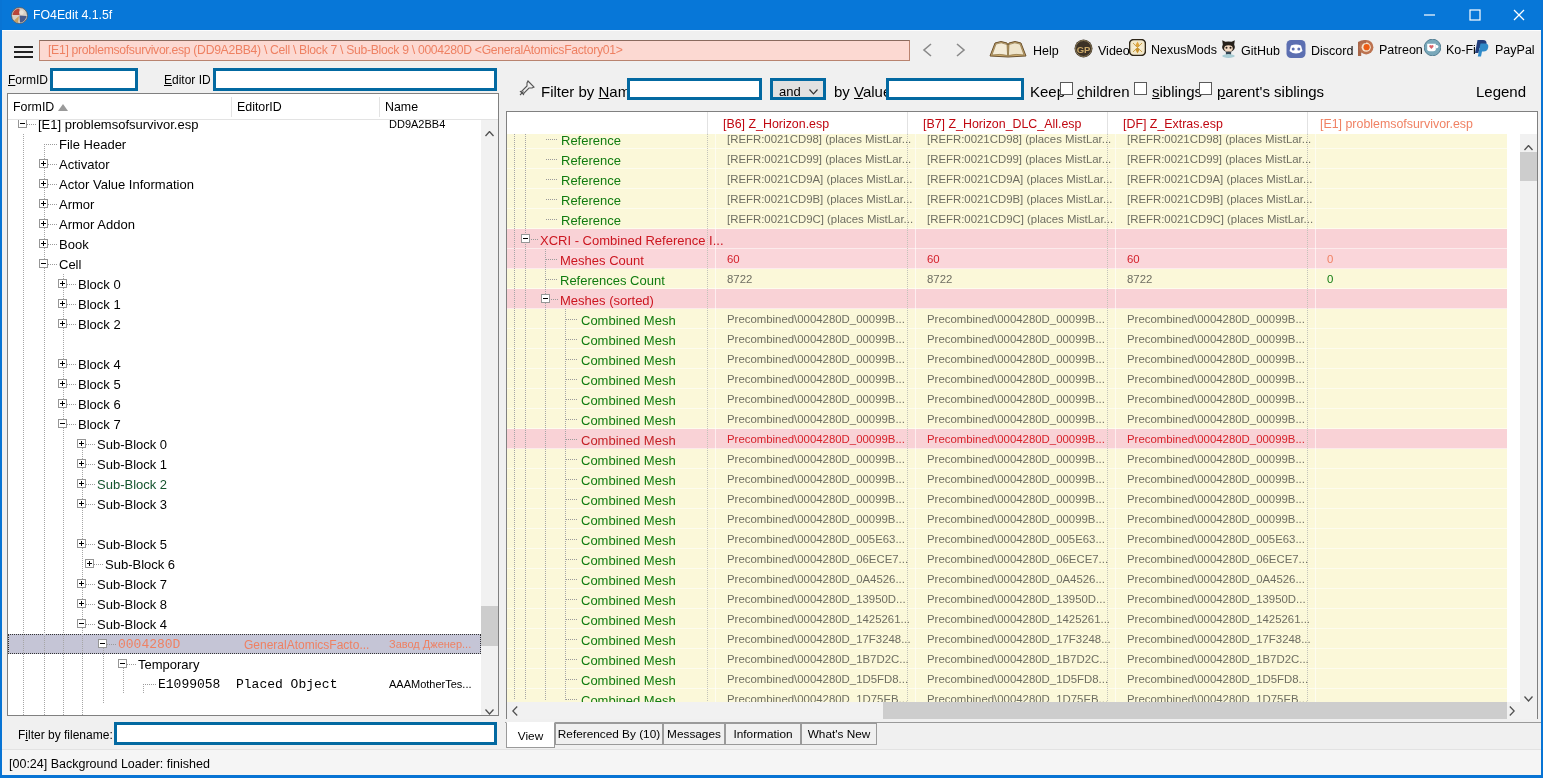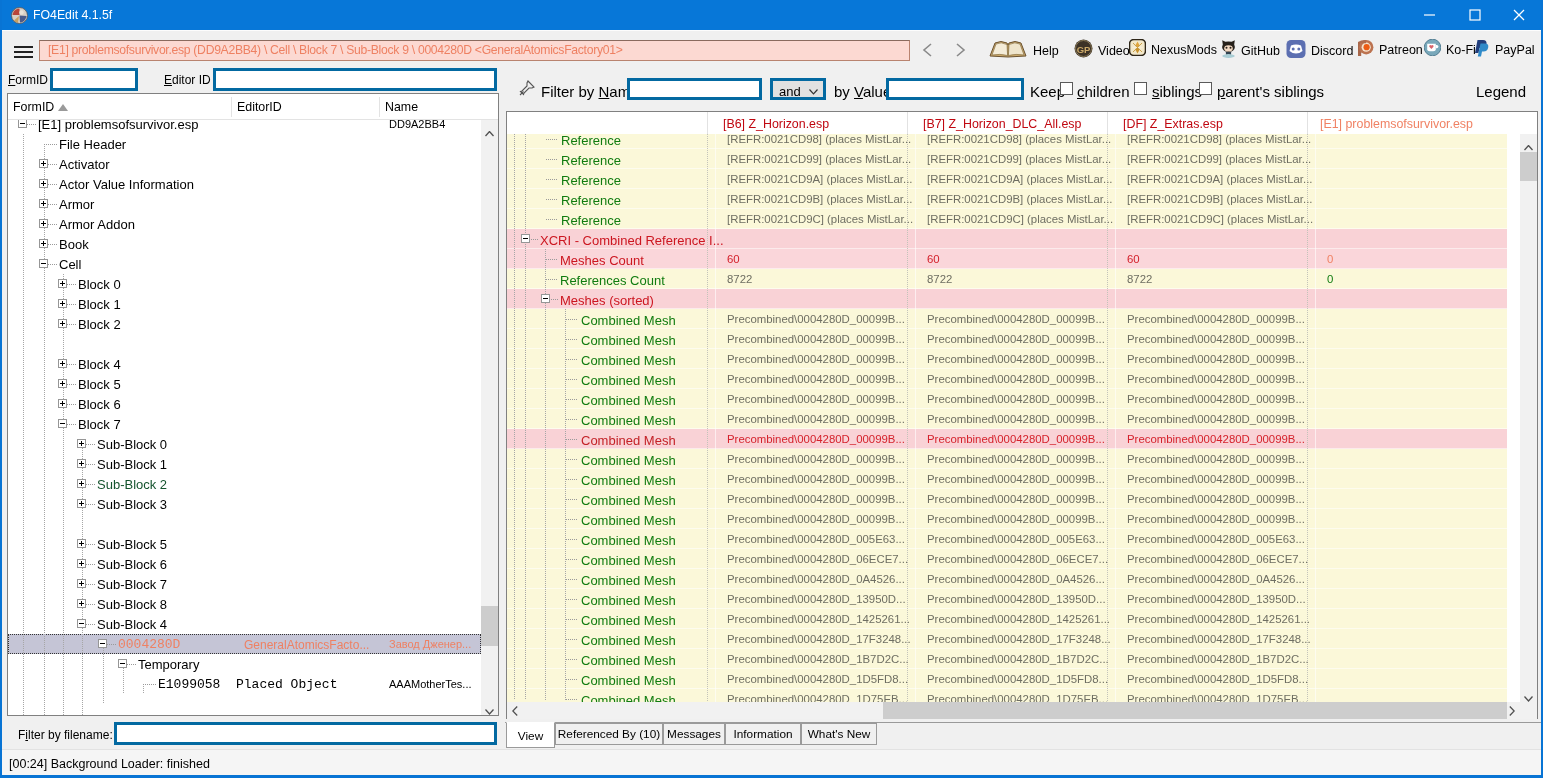--- a/index.html
+++ b/index.html
@@ -302,21 +302,21 @@
 <div class="tx " style="left:89px;color:#000">Sub-Block 3</div>
 </div>
 <div class="trow" style="top:414px;">
 <div class="hdot" style="left:74px;top:10px;width:13px"></div>
 <div class="exp" style="left:69px;top:5px">
           <i></i>
           <i class="v"></i>
         </div>
 <div class="tx " style="left:89px;color:#000">Sub-Block 5</div>
 </div>
-<div class="trow" style="top:434px;">
+<div class="trow" style="top:434px;margin-left:8px;">
 <div class="hdot" style="left:74px;top:10px;width:13px"></div>
 <div class="exp" style="left:69px;top:5px">
           <i></i>
           <i class="v"></i>
         </div>
 <div class="tx " style="left:89px;color:#000">Sub-Block 6</div>
 </div>
 <div class="trow" style="top:454px;">
 <div class="hdot" style="left:74px;top:10px;width:13px"></div>
 <div class="exp" style="left:69px;top:5px">

